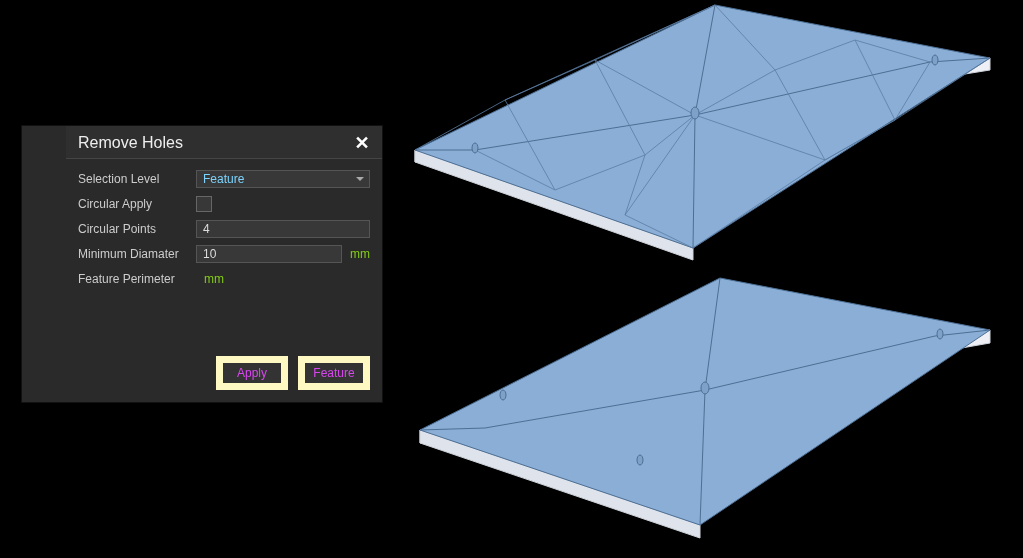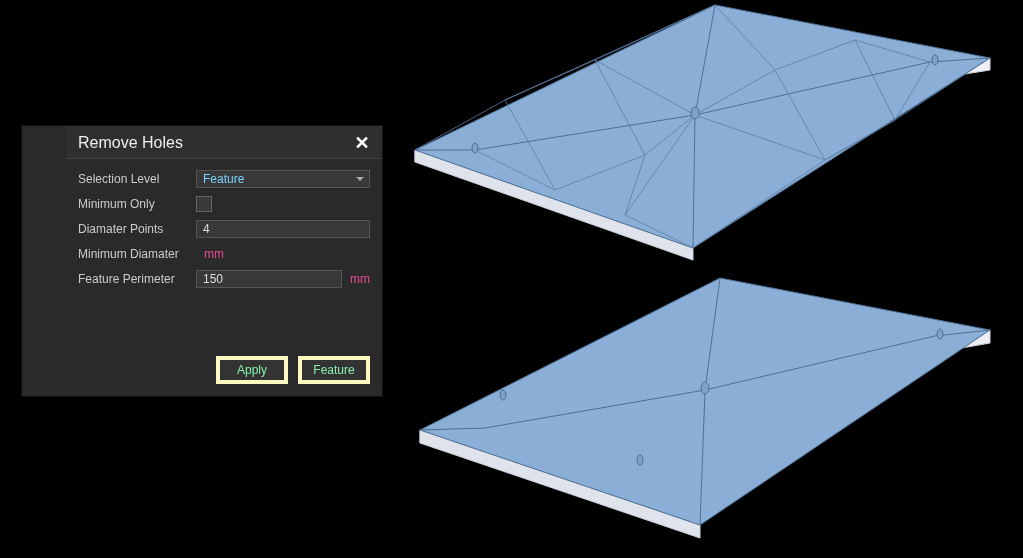--- a/index.html
+++ b/index.html
@@ -98,33 +98,33 @@
     font-size: 12px;
     height: 18px;
     padding: 0 6px;
     display: flex;
     align-items: center;
   }
   .unit {
     width: 28px;
     text-align: right;
     font-size: 12px;
-    color: #ec4899;
+    color: #84cc16;
     padding-left: 4px;
   }
   .dialog-footer {
     display: flex;
     justify-content: flex-end;
     gap: 10px;
     padding: 50px 12px 12px 12px;
   }
   .btn {
     background: #333;
-    border: 4px solid #fef9c3;
-    color: #86efac;
+    border: 7px solid #fef9c3;
+    color: #d946ef;
     font-size: 12px;
     padding: 3px 0;
     width: 72px;
     text-align: center;
     cursor: pointer;
   }
 
   
   .viewport {
     position: absolute;
@@ -222,48 +222,48 @@
     <div class="row">
       <div class="row-label">Selection Level</div>
       <div class="row-control">
         <div class="select">
           <span>Feature</span>
         </div>
       </div>
     </div>
 
     <div class="row">
-      <div class="row-label">Minimum Only</div>
+      <div class="row-label">Circular Apply</div>
       <div class="row-control">
         <div class="checkbox"></div>
       </div>
     </div>
 
     <div class="row">
-      <div class="row-label">Diamater Points</div>
+      <div class="row-label">Circular Points</div>
       <div class="row-control">
         <div class="text-input">
           <span>4</span>
         </div>
       </div>
     </div>
 
     <div class="row">
       <div class="row-label">Minimum Diamater</div>
       <div class="row-control">
+        <div class="text-input">
+          <span>10</span>
+        </div>
         <div class="unit">mm</div>
       </div>
     </div>
 
     <div class="row">
       <div class="row-label">Feature Perimeter</div>
       <div class="row-control">
-        <div class="text-input">
-          <span>150</span>
-        </div>
         <div class="unit">mm</div>
       </div>
     </div>
 
   </div>
   <div class="dialog-footer">
     <div class="btn">Apply</div>
     <div class="btn">Feature</div>
   </div>
 </div>

